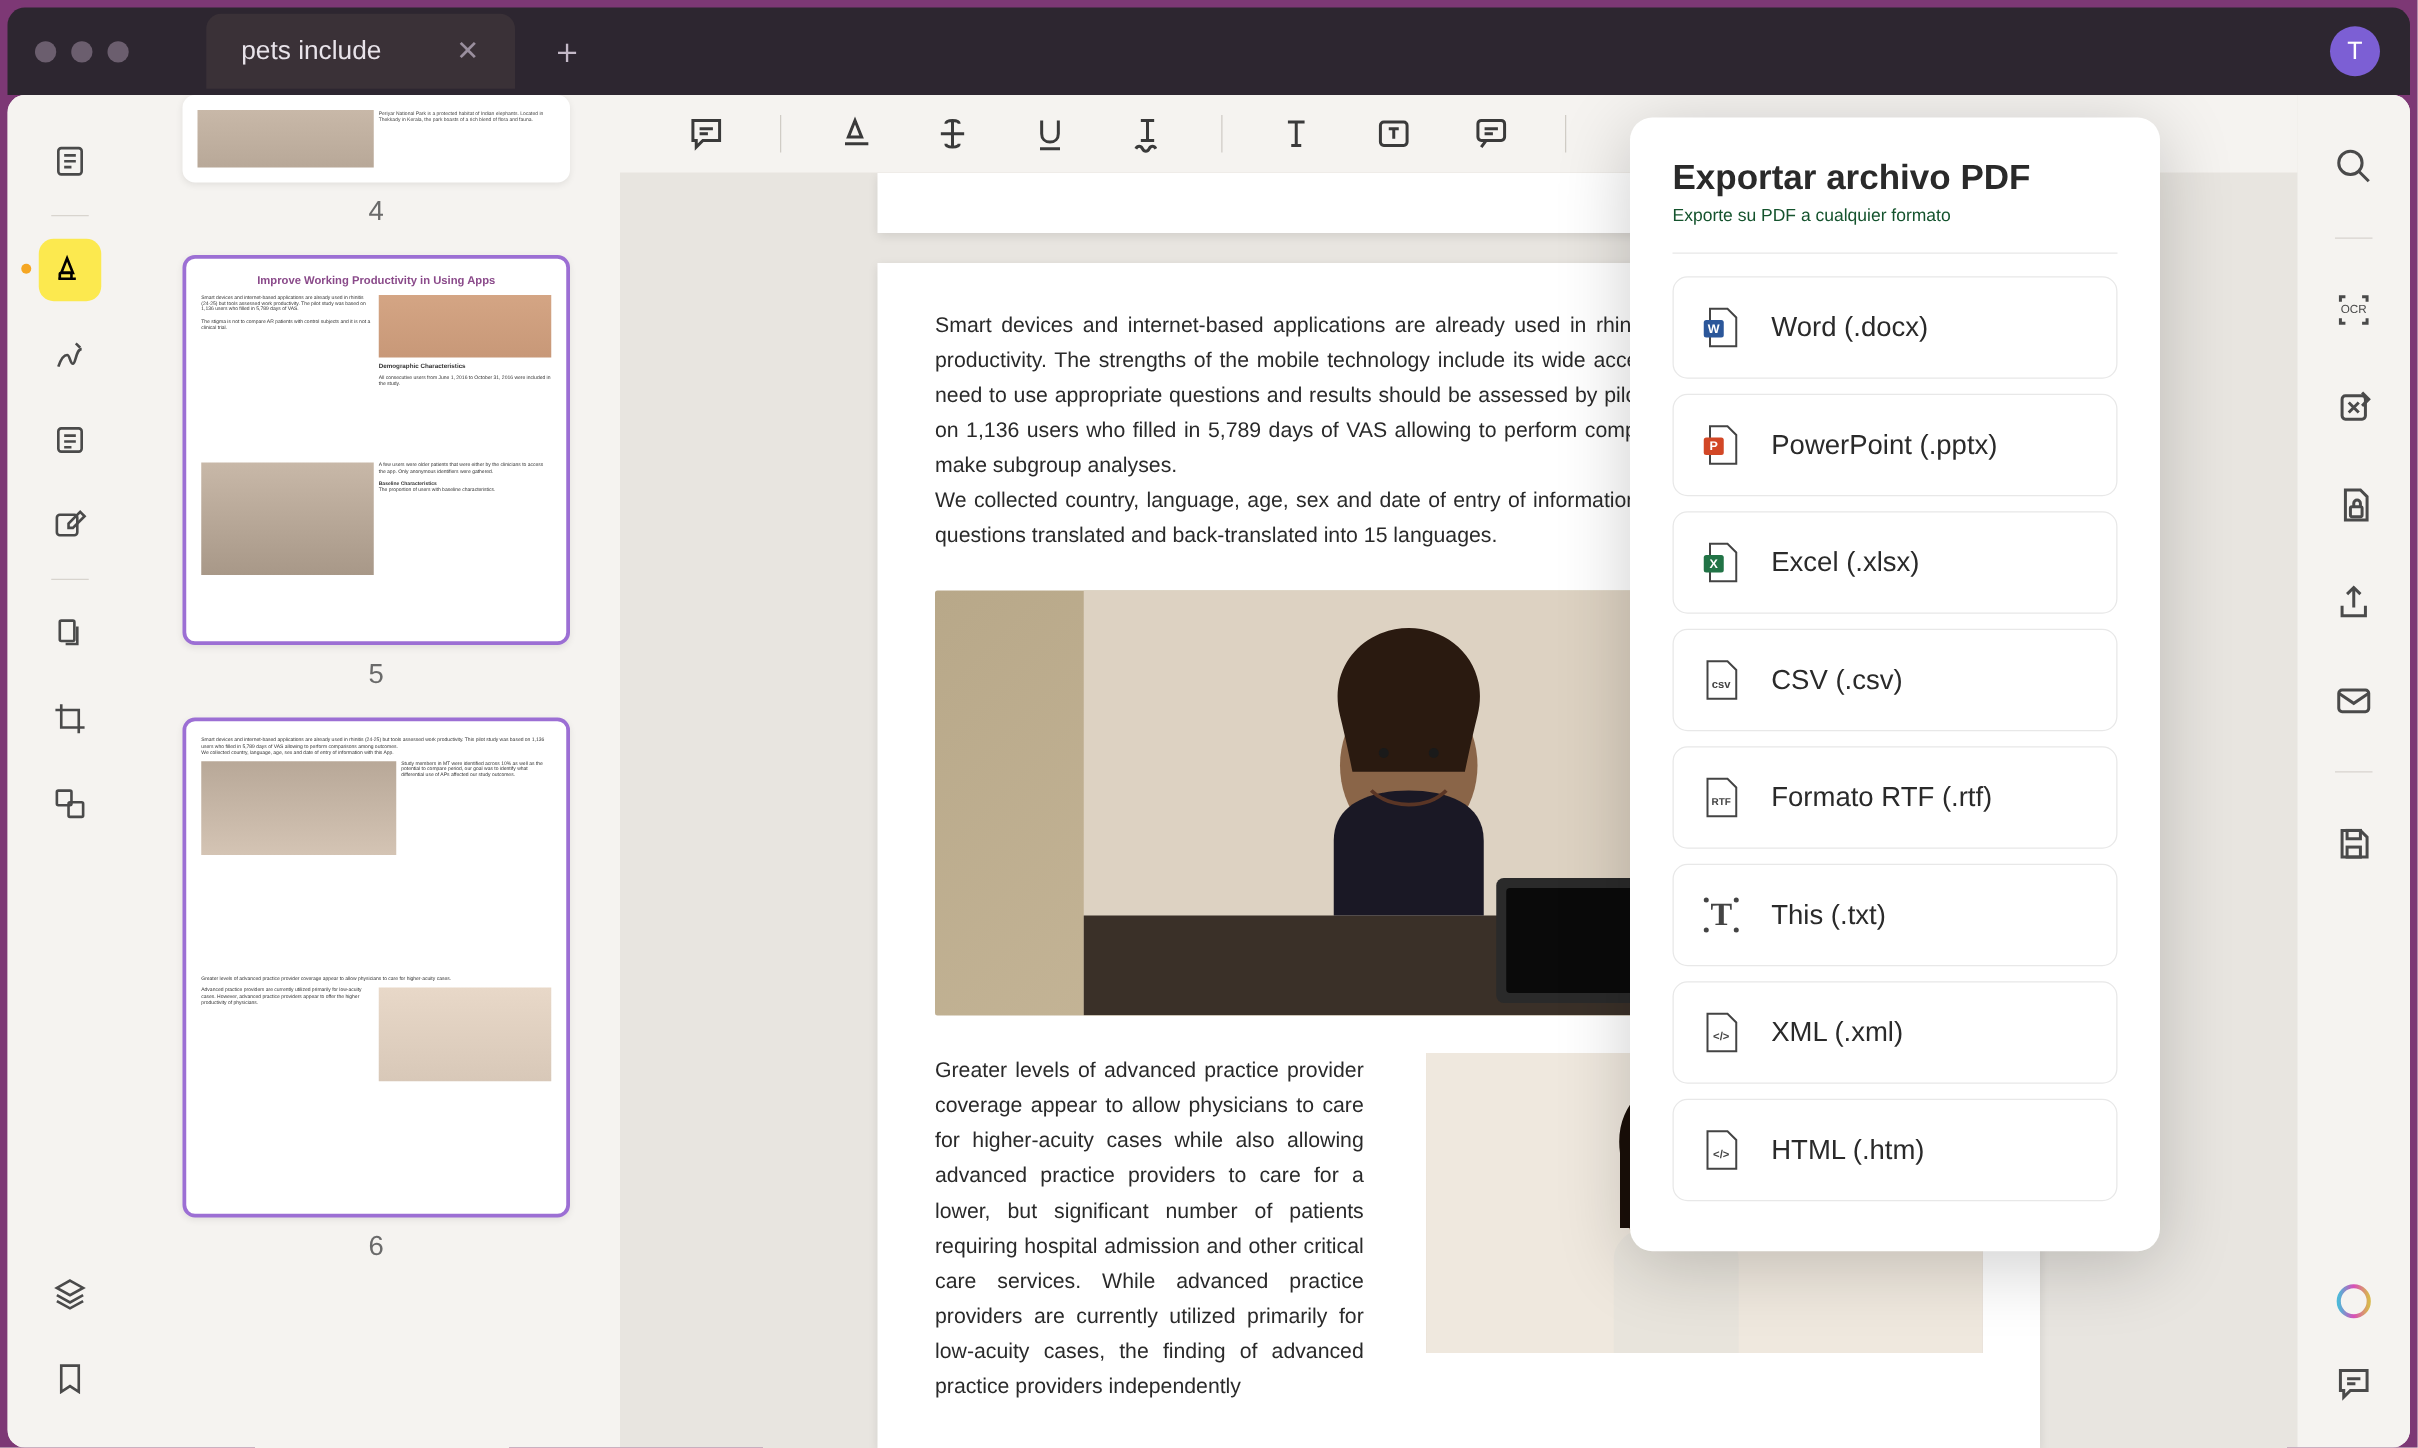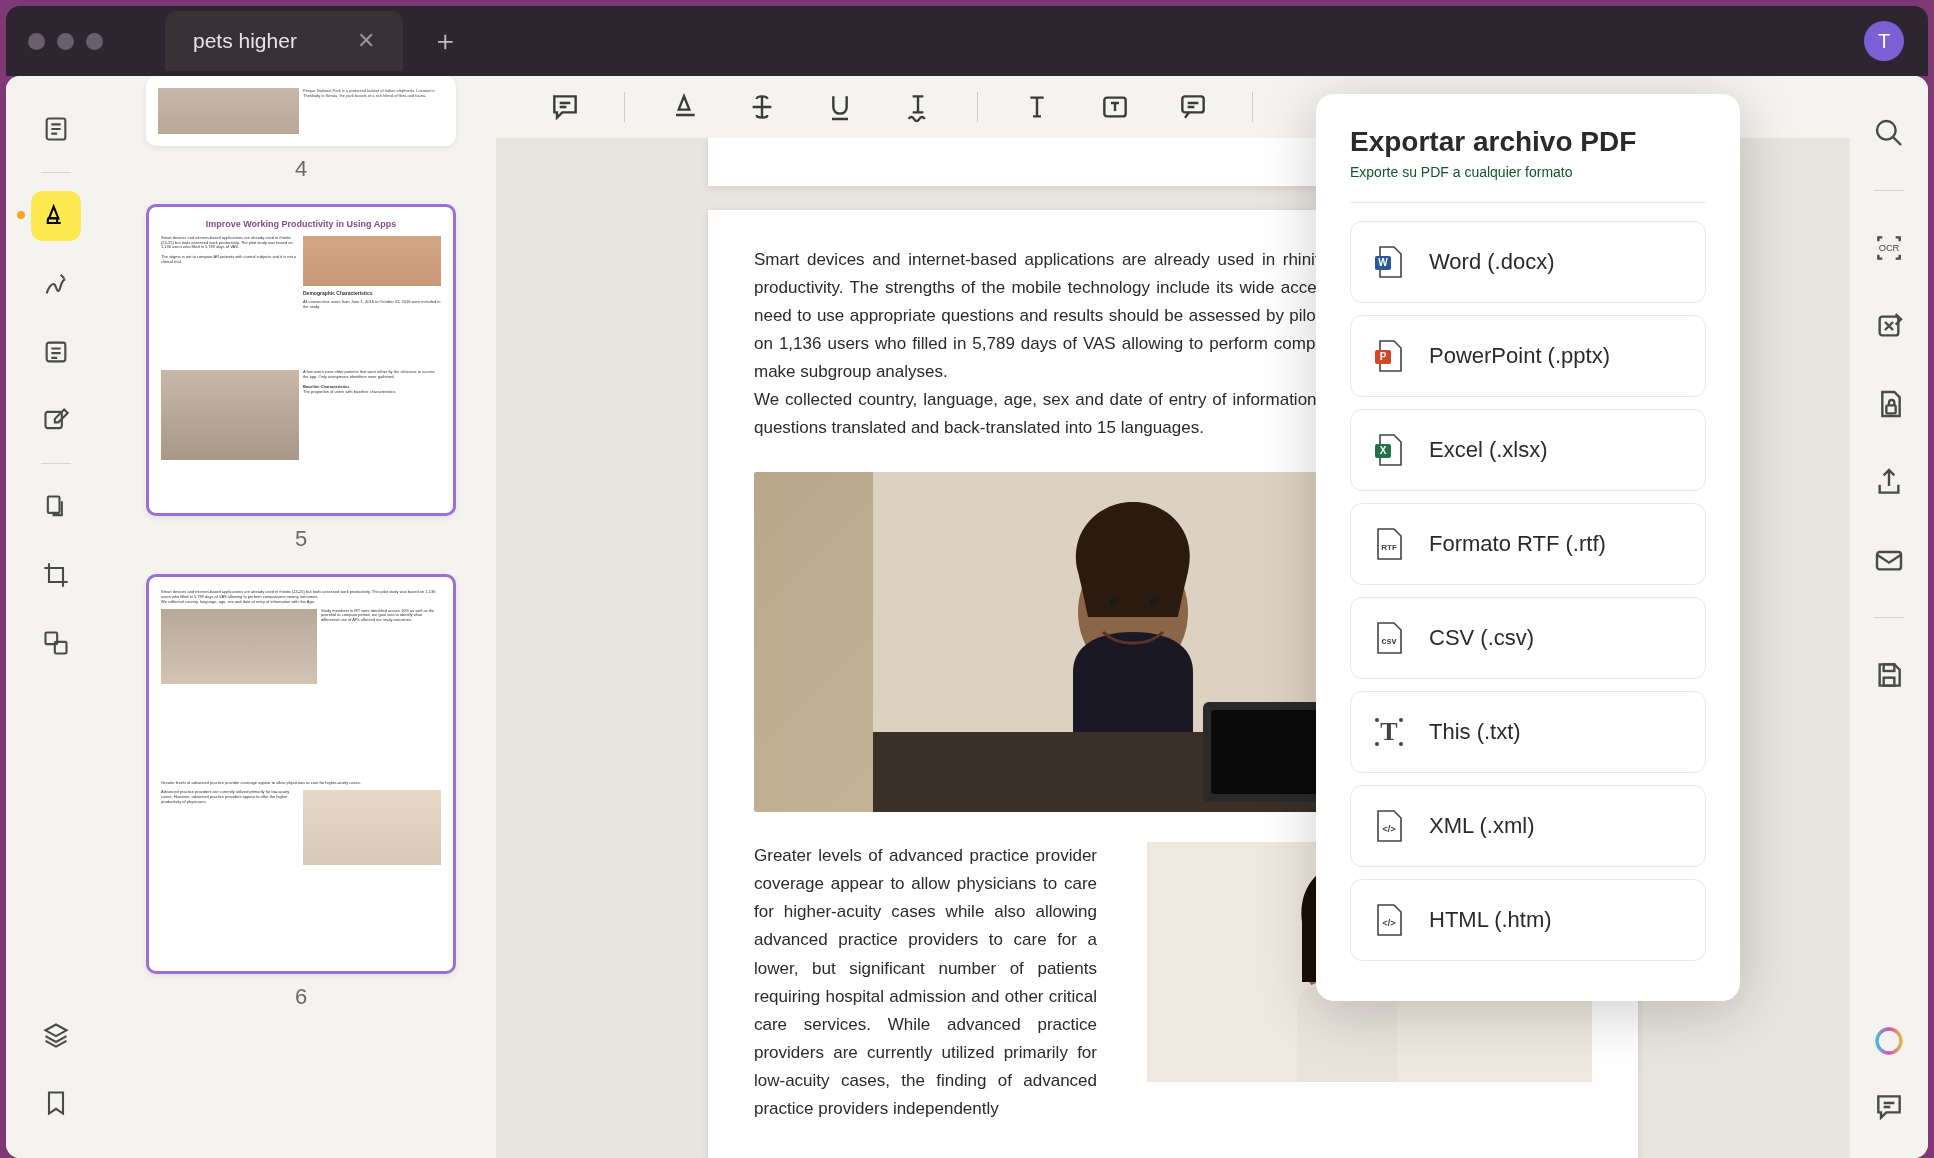--- a/index.html
+++ b/index.html
@@ -42,40 +42,40 @@
 .doc-row .doc-text { flex: 1; }
 .doc-row .doc-img-small { width: 445px; height: 240px; background: linear-gradient(135deg,#e8ddd0,#d4c5b5); }
 .export-panel { position: absolute; top: 18px; right: 110px; width: 424px; background: white; border-radius: 18px; padding: 32px 34px 28px; box-shadow: 0 10px 60px rgba(0,0,0,0.2); }
 .export-title { font-size: 28px; font-weight: 600; color: #2a2a2a; margin-bottom: 6px; }
 .export-sub { font-size: 14px; color: #14532d; margin-bottom: 22px; }
 .export-hr { height: 1px; background: #e8e8e8; margin-bottom: 18px; }
 .export-item { display: flex; align-items: center; gap: 22px; padding: 22px 20px; border: 1px solid #e8e8e8; border-radius: 12px; margin-bottom: 12px; cursor: pointer; }
 .export-icon { width: 36px; height: 36px; display: flex; align-items: center; justify-content: center; }
 .export-icon svg { width: 36px; height: 36px; }
 .export-label { font-size: 22px; color: #2a2a2a; }
-.right-rail { width: 78px; background: #f5f3f0; display: flex; flex-direction: column; align-items: center; padding-top: 36px; gap: 0; }
+.right-rail { width: 90px; background: #f5f3f0; display: flex; flex-direction: column; align-items: center; padding-top: 36px; gap: 0; }
 .rr-btn { width: 42px; height: 42px; display: flex; align-items: center; justify-content: center; cursor: pointer; margin-bottom: 36px; }
 .rr-btn svg { width: 32px; height: 32px; stroke: #4a4a4a; fill: none; stroke-width: 1.8; }
 .rr-sep { width: 30px; height: 1px; background: #d8d4ce; margin-bottom: 36px; }
 .thumb-title { font-size: 9px; font-weight: bold; text-align: center; color: #8a4a8a; }
 .thumb-cols { display: flex; gap: 4px; flex: 1; }
 .thumb-col-text { flex: 1; font-size: 4px; color: #444; line-height: 1.3; }
 .person-svg { width: 100%; height: 100%; }
 </style>
 </head>
 <body>
 
 <div class="titlebar">
   <div class="traffic-lights">
     <span></span>
     <span></span>
     <span></span>
   </div>
   <div class="tab">
-    <span class="tab-title">pets higher</span>
+    <span class="tab-title">pets include</span>
     <span class="tab-close">✕</span>
   </div>
   <span class="new-tab">＋</span>
   <div class="avatar">T</div>
 </div>
 
 <div class="app-body">
 
   <div class="left-rail">
     <div class="rail-btn">
@@ -309,33 +309,33 @@
               <rect x="4" y="12" width="16" height="14" rx="2" fill="#217346"></rect>
               <text x="12" y="22" font-size="10" fill="white" text-anchor="middle" font-weight="bold">X</text>
             </svg>
           </div>
         <div class="export-label">Excel (.xlsx)</div>
       </div>
       <div class="export-item">
         <div class="export-icon">
             <svg viewBox="0 0 36 36">
               <path d="M7 3h16l7 7v23H7z" fill="none" stroke="#444" stroke-width="1.6"></path>
+              <text x="18" y="24" font-size="9" fill="#444" text-anchor="middle" font-weight="bold">csv</text>
+            </svg>
+          </div>
+        <div class="export-label">CSV (.csv)</div>
+      </div>
+      <div class="export-item">
+        <div class="export-icon">
+            <svg viewBox="0 0 36 36">
+              <path d="M7 3h16l7 7v23H7z" fill="none" stroke="#444" stroke-width="1.6"></path>
               <text x="18" y="24" font-size="8" fill="#444" text-anchor="middle" font-weight="bold">RTF</text>
             </svg>
           </div>
         <div class="export-label">Formato RTF (.rtf)</div>
-      </div>
-      <div class="export-item">
-        <div class="export-icon">
-            <svg viewBox="0 0 36 36">
-              <path d="M7 3h16l7 7v23H7z" fill="none" stroke="#444" stroke-width="1.6"></path>
-              <text x="18" y="24" font-size="9" fill="#444" text-anchor="middle" font-weight="bold">csv</text>
-            </svg>
-          </div>
-        <div class="export-label">CSV (.csv)</div>
       </div>
       <div class="export-item">
         <div class="export-icon">
             <svg viewBox="0 0 36 36">
               <text x="18" y="26" font-size="26" fill="#444" text-anchor="middle" font-family="serif" font-weight="bold">T</text>
               <circle cx="6" cy="6" r="2" fill="#444"></circle>
               <circle cx="30" cy="6" r="2" fill="#444"></circle>
               <circle cx="6" cy="30" r="2" fill="#444"></circle>
               <circle cx="30" cy="30" r="2" fill="#444"></circle>
             </svg>

